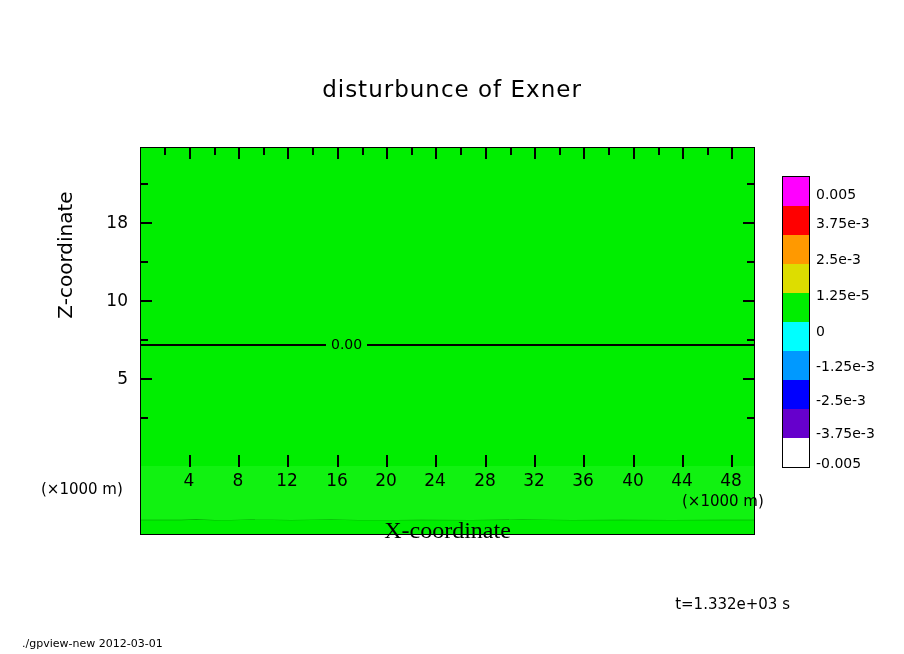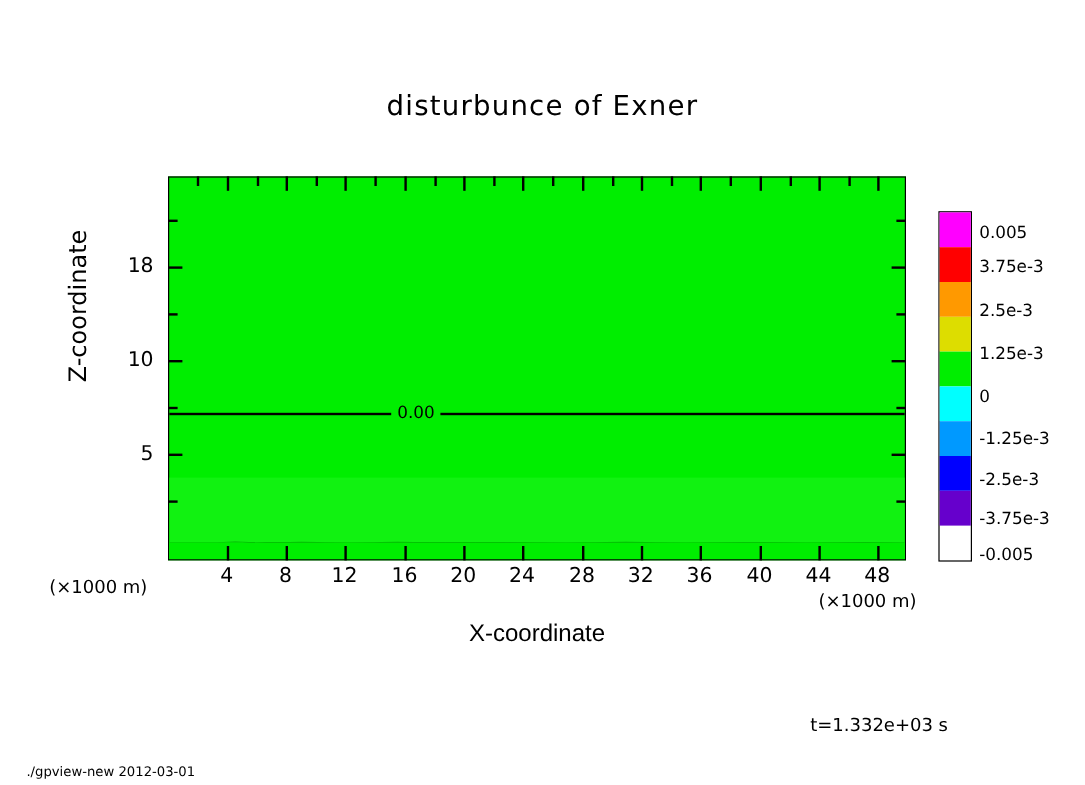--- a/index.html
+++ b/index.html
@@ -32,21 +32,21 @@
     font-size: 23px;
     letter-spacing: 1px;
     font-family: "DejaVu Sans", sans-serif;
   }
 
   
   #plot-area {
     left: 140px;
     top: 147px;
     width: 615px;
-    height: 320px;
+    height: 388px;
     border: 1.5px solid #000000;
     box-sizing: border-box;
     overflow: hidden;
     background: #00ee00;
   }
   .band {
     position: absolute;
     left: 0;
     width: 100%;
   }
@@ -136,22 +136,22 @@
     text-align: center;
     font-size: 20px;
     transform: rotate(-90deg);
     font-family: "DejaVu Sans", sans-serif;
   }
   #xlabel {
     left: 140px;
     top: 517px;
     width: 615px;
     text-align: center;
-    font-size: 20px;
-    font-family: Liberation Sans, sans-serif;
+    font-size: 24px;
+    font-family: Liberation Serif, serif;
   }
   #xunit-left {
     left: 41px;
     top: 480px;
     font-size: 15px;
     font-family: "DejaVu Sans", sans-serif;
   }
   #xunit-right {
     left: 682px;
     top: 492px;
@@ -314,21 +314,21 @@
     <div class="cb-cell" style="background:#00ee00"></div>
     <div class="cb-cell" style="background:#00ffff"></div>
     <div class="cb-cell" style="background:#0099ff"></div>
     <div class="cb-cell" style="background:#0000ff"></div>
     <div class="cb-cell" style="background:#6600cc"></div>
   </div>
 
   <div class="cb-label" style="top:186px">0.005</div>
   <div class="cb-label" style="top:215px">3.75e-3</div>
   <div class="cb-label" style="top:251px">2.5e-3</div>
-  <div class="cb-label" style="top:287px">1.25e-3</div>
+  <div class="cb-label" style="top:287px">1.25e-5</div>
   <div class="cb-label" style="top:323px">0</div>
   <div class="cb-label" style="top:358px">-1.25e-3</div>
   <div class="cb-label" style="top:392px">-2.5e-3</div>
   <div class="cb-label" style="top:425px">-3.75e-3</div>
   <div class="cb-label" style="top:455px">-0.005</div>
 
   <div class="abs" id="time-stamp">t=1.332e+03 s</div>
   <div class="abs" id="footer-left">./gpview-new  2012-03-01</div>
 
 </div>

